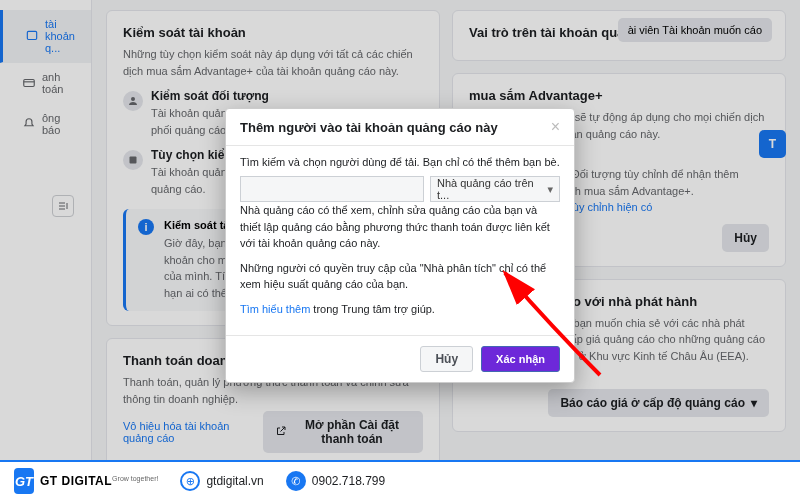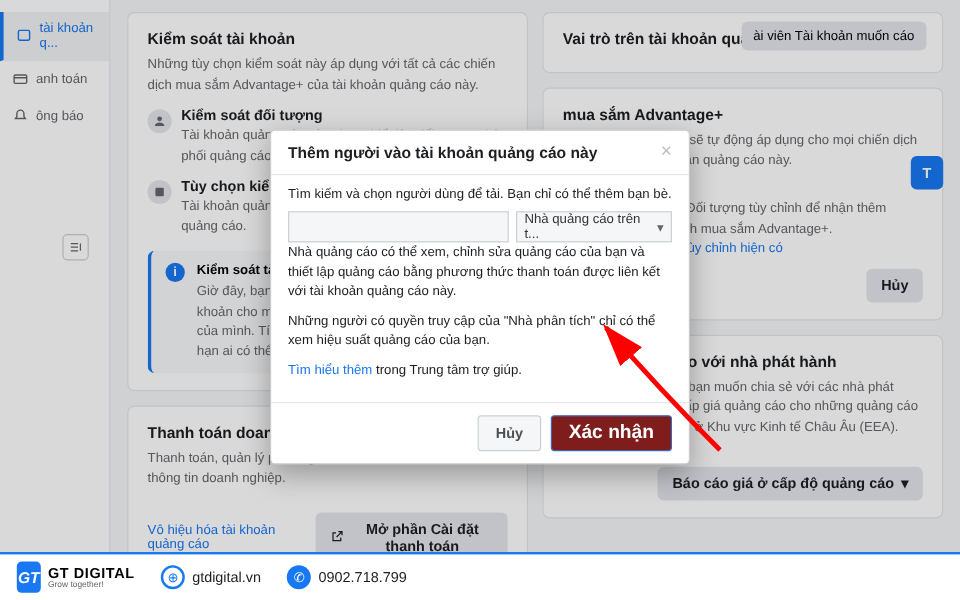--- a/index.html
+++ b/index.html
@@ -1,59 +1,59 @@
 <!DOCTYPE html>
 <html><head>
 <meta charset="utf-8">
 <style>
 *{box-sizing:border-box;margin:0;padding:0;font-family:Helvetica,Arial,sans-serif}
 body{background:#f5f6f7;width:800px;height:500px;overflow:hidden;position:relative}
 .page{display:flex;height:460px}
 .sidebar{width:92px;background:#fff;border-right:1px solid #e4e6eb;padding-top:10px}
-.sbi{padding:8px 10px;font-size:11px;color:#65676b;cursor:pointer;display:flex;align-items:center;gap:6px;border-bottom:1px solid transparent}
+.sbi{padding:8px 22px;font-size:11px;color:#65676b;cursor:pointer;display:flex;align-items:center;gap:6px;border-bottom:1px solid transparent}
 .sbi.active{color:#1877f2;border-left:3px solid #1877f2;background:#f0f2f5}
 .sic{width:14px;height:14px;display:inline-block}
 .collapse-ic{position:absolute;left:52px;top:195px;width:22px;height:22px;border:1px solid #ced0d4;border-radius:4px;background:#fff;display:flex;align-items:center;justify-content:center}
 .main{flex:1;display:flex;gap:12px;padding:10px 14px;overflow:hidden}
 .col{flex:1;min-width:0}
 .card{background:#fff;border:1px solid #e4e6eb;border-radius:6px;padding:14px 16px;margin-bottom:12px}
 .card h3{font-size:13px;font-weight:600;color:#1c1e21;margin-bottom:6px}
 .card p{font-size:11px;color:#65676b;line-height:1.5}
 .sub{margin-top:10px;padding-left:28px;position:relative}
 .sub .sic2{position:absolute;left:0;top:2px;width:20px;height:20px;border-radius:50%;background:#e4e6eb;display:flex;align-items:center;justify-content:center}
 .sub h4{font-size:12px;font-weight:600;color:#1c1e21;margin-bottom:2px}
 .info-box{background:#f7f8fa;border-radius:6px;padding:10px 12px;margin-top:12px;border-left:3px solid #1877f2;display:flex;gap:10px}
 .info-box .ii{width:16px;height:16px;background:#1877f2;border-radius:50%;color:#fff;font-size:11px;display:flex;align-items:center;justify-content:center;flex-shrink:0;font-weight:bold}
 .info-box .ib{flex:1}
 .info-box h5{font-size:11px;font-weight:600;margin-bottom:4px}
 .link{color:#1877f2;font-size:11px;text-decoration:none}
-.btn-row{display:flex;gap:8px;margin-top:20px;align-items:center}
+.btn-row{display:flex;gap:8px;margin-top:4px;align-items:center}
 .btn-sec{background:#e4e6eb;border:none;padding:7px 12px;border-radius:5px;font-size:12px;font-weight:600;color:#1c1e21;cursor:pointer;display:flex;align-items:center;gap:6px}
 .btn-pill{background:#1877f2;color:#fff;border:none;padding:7px 10px;border-radius:5px;font-size:12px;font-weight:600;position:absolute;right:0;top:120px}
 .topbar-btn{position:absolute;right:14px;top:8px;background:#e4e6eb;padding:6px 10px;border-radius:5px;font-size:11px}
 .right-actions{display:flex;justify-content:flex-end;gap:8px;margin-top:8px}
 .overlay{position:absolute;inset:0;background:rgba(0,0,0,0.15);display:flex;align-items:flex-start;justify-content:center;padding-top:108px}
 .dialog{width:350px;background:#fff;border-radius:4px;box-shadow:0 8px 24px rgba(0,0,0,0.3);border:1px solid #ccc}
 .dhdr{padding:10px 14px;border-bottom:1px solid #e5e5e5;display:flex;justify-content:space-between;align-items:center}
 .dhdr h3{font-size:13px;font-weight:700;color:#1c1e21}
 .dx{color:#bbb;font-size:16px;cursor:pointer;line-height:1}
 .dbody{padding:10px 14px}
 .dbody p{font-size:11px;color:#1c1e21;margin-bottom:8px}
 .drow{display:flex;gap:6px;}
 .din{flex:1;height:26px;border:1px solid #ccd0d5;background:#f5f6f7;padding:0 6px;font-size:11px}
 .dsel{height:26px;border:1px solid #ccd0d5;background:#f5f6f7;font-size:11px;padding:0 16px 0 6px;color:#333;position:relative;display:flex;align-items:center;width:130px;cursor:pointer}
 .dsel::after{content:"▾";position:absolute;right:6px;color:#666}
 .dnote{font-size:10.5px;color:#90949c;line-height:1.5;margin-bottom:8px}
 .dfoot{padding:10px 14px;border-top:1px solid #e5e5e5;display:flex;justify-content:flex-end;gap:8px}
 .dbtn-c{background:#f5f6f7;border:1px solid #ccd0d5;padding:5px 14px;font-size:12px;font-weight:700;border-radius:3px;cursor:pointer;color:#4b4f56}
-.dbtn-ok{background:#7f1d1d;border:1px solid #4267b2;padding:5px 14px;font-size:16px;font-weight:700;border-radius:3px;cursor:pointer;color:#fff}
+.dbtn-ok{background:#6d28d9;border:1px solid #4267b2;padding:5px 14px;font-size:11px;font-weight:700;border-radius:3px;cursor:pointer;color:#fff}
 .footer{position:absolute;bottom:0;left:0;right:0;height:40px;background:#fff;border-top:2px solid #1877f2;display:flex;align-items:center;padding:0 14px;gap:22px}
 .logo{display:flex;align-items:center;gap:6px}
 .logo .lb{width:20px;height:26px;background:#1877f2;border-radius:4px;color:#fff;display:flex;align-items:center;justify-content:center;font-weight:900;font-size:13px;font-style:italic}
-.logo .lt{display:flex;flex-direction:column;line-height:1}
+.logo .lt{display:flex;line-height:1}
 .logo .lt b{font-size:12px;letter-spacing:0.5px}
 .logo .lt small{font-size:7px;color:#666}
 .fitem{display:flex;align-items:center;gap:6px;font-size:12px;color:#1c1e21}
 .fic{width:20px;height:20px;border-radius:50%;background:#1877f2;color:#fff;display:flex;align-items:center;justify-content:center;font-size:11px}
 .fic.g{background:#fff;border:2px solid #1877f2;color:#1877f2}
 .arrow{position:absolute;left:490px;top:265px;pointer-events:none;z-index:1000}
 </style>
 </head>
 <body>
 

